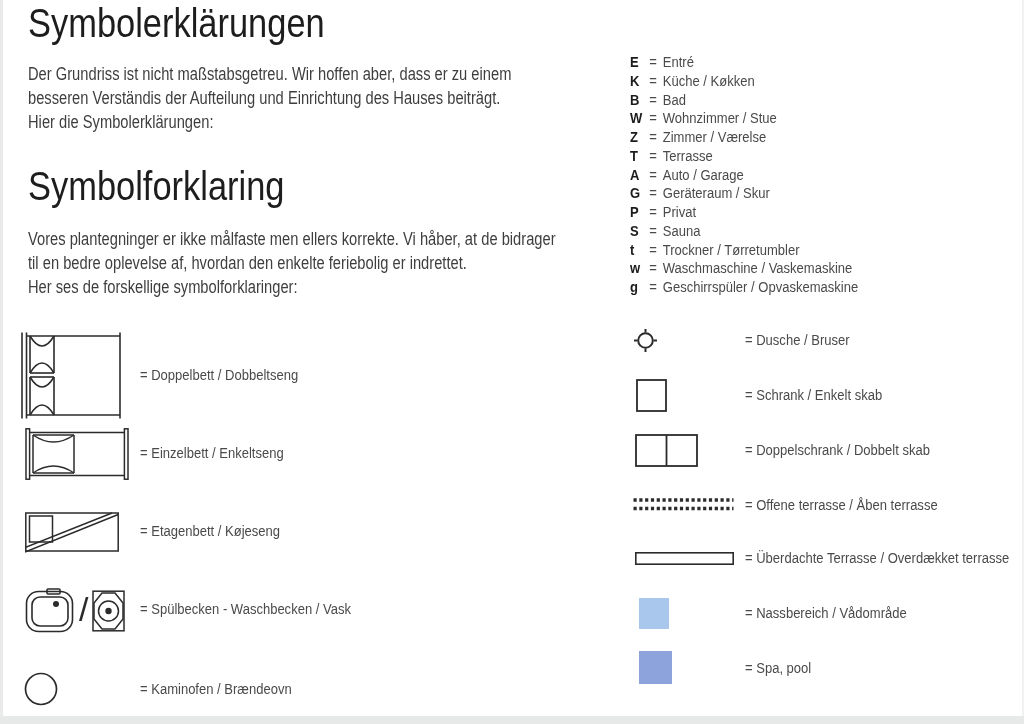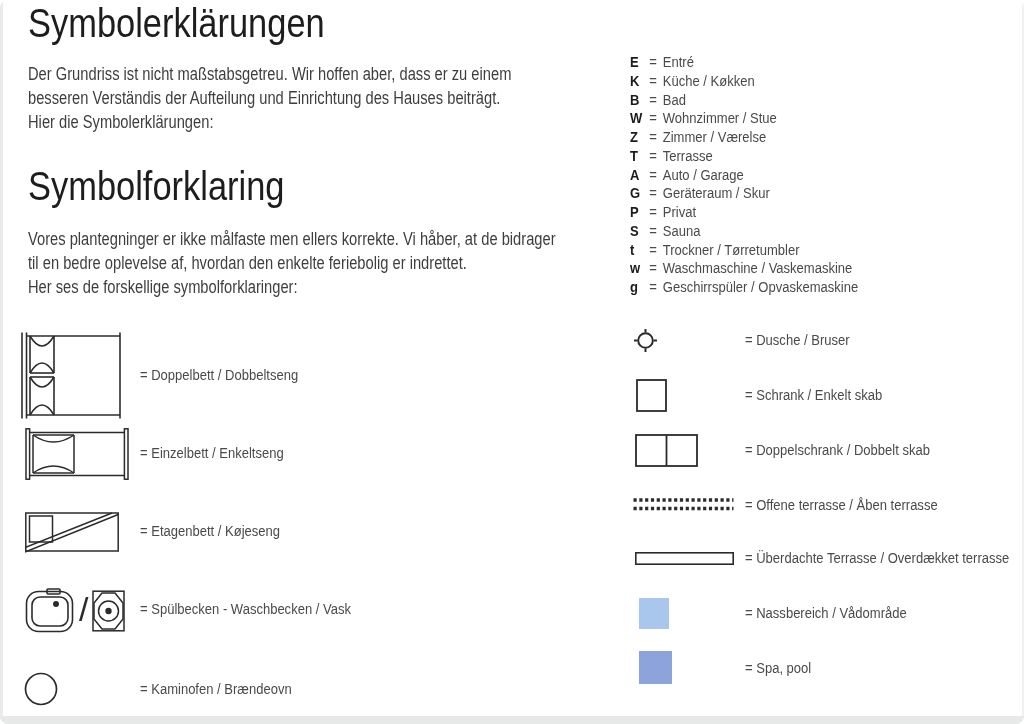--- a/index.html
+++ b/index.html
@@ -1,20 +1,19 @@
 <!DOCTYPE html>
 <html><head>
 <meta charset="utf-8">
 <style>
   html,body{margin:0;padding:0;background:#ffffff;}
   .page{
     position:relative;width:1024px;height:724px;background:#ffffff;
     font-family:"Liberation Sans","DejaVu Sans",sans-serif;overflow:hidden;
     color:#3e3e3e;
-    border-radius:8px;
   }
   .edge-left{position:absolute;left:0;top:0;width:3px;height:100%;background:#e9ebea;}
   .edge-bottom{position:absolute;left:0;bottom:0;width:100%;height:8px;background:#e6e9e8;}
   .edge-right{position:absolute;right:0;top:0;width:2px;height:100%;background:#f0f2f1;}
 
   .cond{transform:scaleX(0.84);transform-origin:0 0;}
 
   .title{
     position:absolute;margin:0;font-size:41px;font-weight:400;color:#1d1d1d;
     line-height:1.15;white-space:nowrap;letter-spacing:0px;

